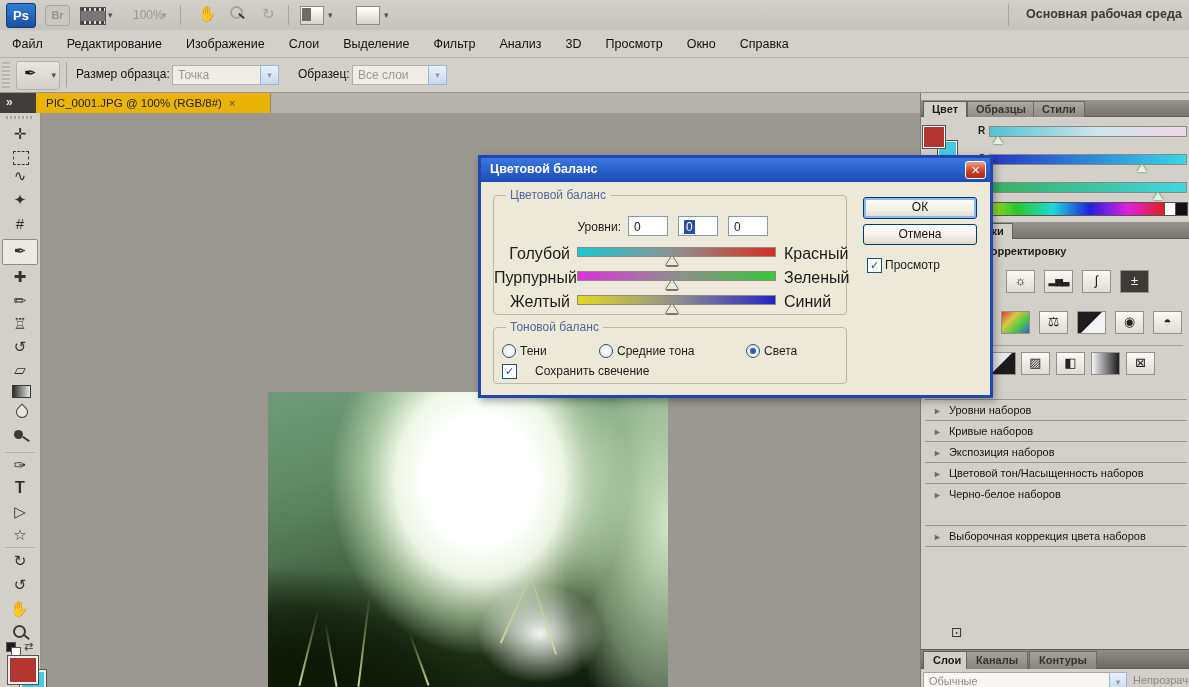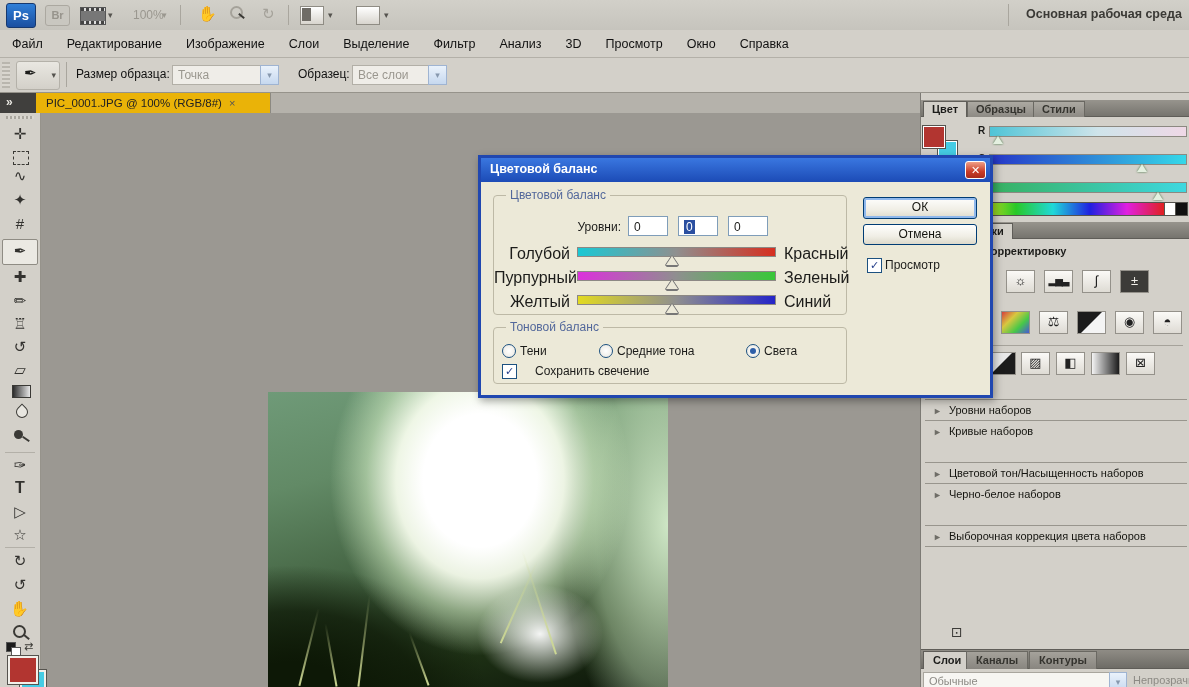--- a/index.html
+++ b/index.html
@@ -273,20 +273,21 @@
     <div class="aicon" style="left:232px;top:218px;">◓</div>
     <div class="abs" style="left:70px;top:252px;width:192px;height:1px;background:#a6a39b;"></div>
     <div class="aicon invdiag" style="left:66px;top:259px;"></div>
     <div class="aicon" style="left:100px;top:259px;">▨</div>
     <div class="aicon" style="left:135px;top:259px;">◧</div>
     <div class="aicon gmap" style="left:170px;top:259px;"></div>
     <div class="aicon" style="left:205px;top:259px;">⊠</div>
 
     <div class="preset" style="top:306px;"><span class="tri">►</span><span>Уровни наборов</span></div>
     <div class="preset" style="top:327px;"><span class="tri">►</span><span>Кривые наборов</span></div>
+    <div class="preset" style="top:348px;"><span class="tri">►</span><span>Экспозиция наборов</span></div>
     <div class="preset" style="top:369px;"><span class="tri">►</span><span>Цветовой тон/Насыщенность наборов</span></div>
     <div class="preset" style="top:390px;"><span class="tri">►</span><span>Черно-белое наборов</span></div>
     <div class="preset" style="top:432px;border-bottom:1px solid #98958D;"><span class="tri">►</span><span>Выборочная коррекция цвета наборов</span></div>
 
     <span class="swicon" style="left:30px;top:531px;">⊡</span>
     <div class="lyrbar" style="top:556px;">
       <span class="lyrtab" style="left:2px;background:#D3D0C9;color:#1c1c1a;border:1px solid #5f5d58;border-bottom:none;">Слои</span>
       <span class="lyrtab" style="left:45px;color:#35342f;background:linear-gradient(#A5A29B,#88857F);border:1px solid #6a6862;border-bottom:none;">Каналы</span>
       <span class="lyrtab" style="left:108px;color:#35342f;background:linear-gradient(#A5A29B,#88857F);border:1px solid #6a6862;border-bottom:none;">Контуры</span>
     </div>

